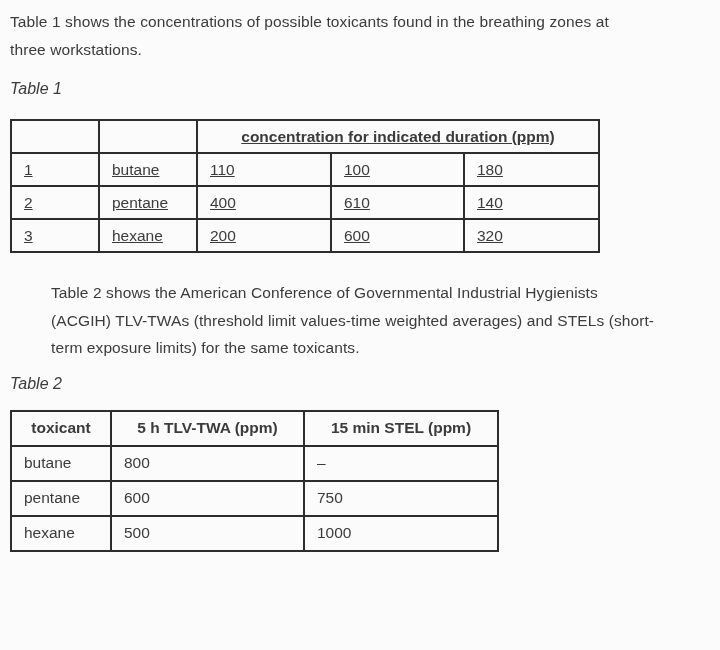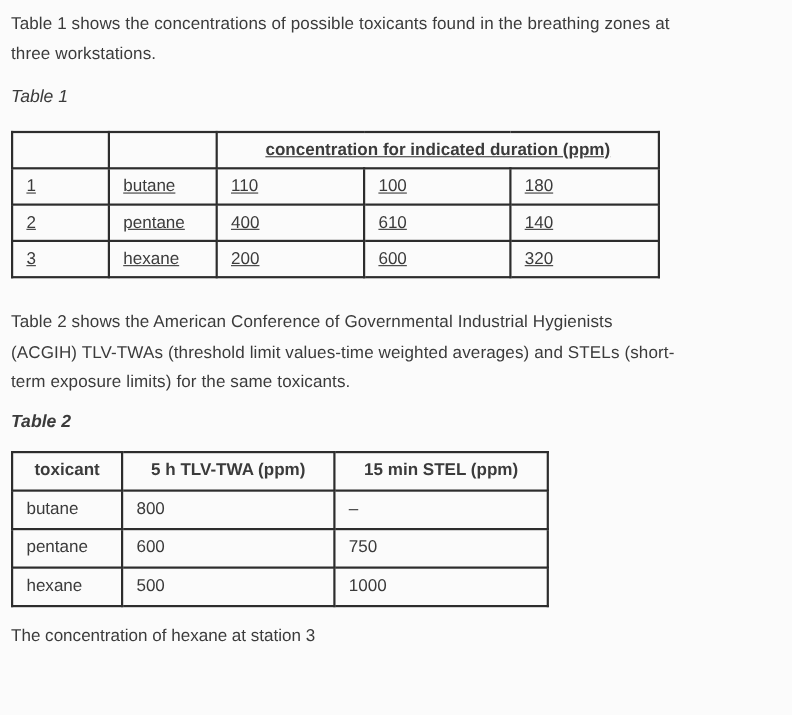--- a/index.html
+++ b/index.html
@@ -21,29 +21,29 @@
     height: 650px;
   }
   .para {
     margin: 0;
     font-size: 15.5px;
     line-height: 27.5px;
     white-space: pre-wrap;
     letter-spacing: 0.1px;
   }
   .para-1 { margin-top: 2px; }
-  .para-2 { margin-top: 26px; }
+  .para-2 { margin-top: 26px; margin-left: 41px; }
   .caption {
     margin: 0;
     font-size: 16px;
     font-style: italic;
     line-height: 18px;
   }
   .caption-1 { margin-top: 17px; }
-  .caption-2 { margin-top: 13px; font-weight: bold; }
+  .caption-2 { margin-top: 13px; }
   table {
     border-collapse: collapse;
     table-layout: fixed;
     background: transparent;
   }
   .table-1 { margin-top: 21px; width: 588px; }
   .table-2 { margin-top: 17px; width: 487px; }
   th, td {
     border: 2px solid #2d2d2d;
     font-size: 15.5px;
@@ -145,15 +145,14 @@
         <td>750</td>
       </tr>
       <tr>
         <td>hexane</td>
         <td>500</td>
         <td>1000</td>
       </tr>
     </tbody>
   </table>
 
-  <p class="stem">The concentration of hexane at station 3</p>
 
 </div>
 
 </body></html>

